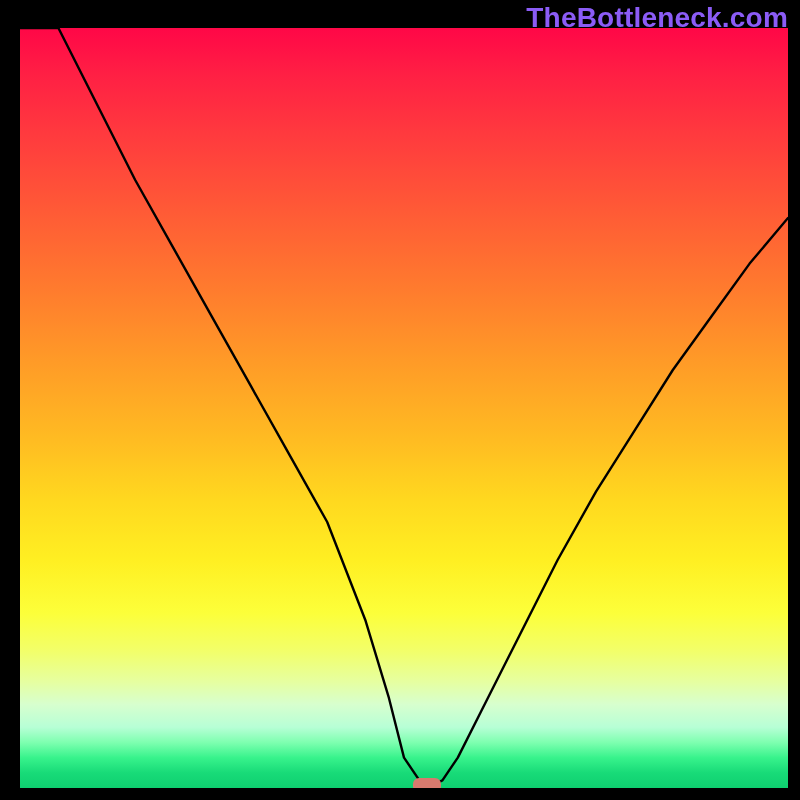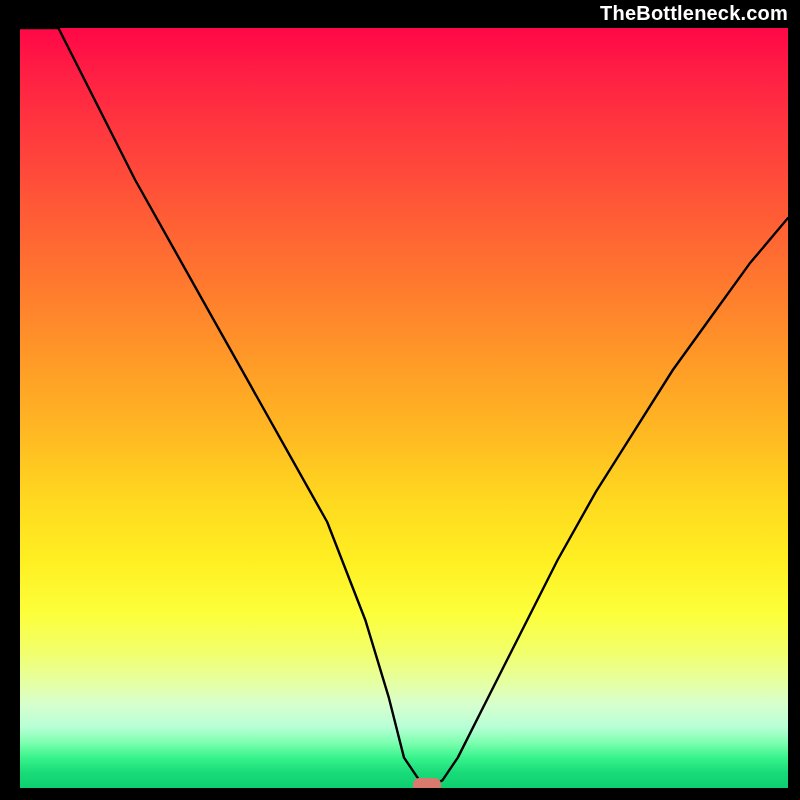--- a/index.html
+++ b/index.html
@@ -14,22 +14,22 @@
   .frame {
     position: relative;
     width: 800px;
     height: 800px;
     background: #000;
   }
   .watermark {
     position: absolute;
     top: 2px;
     right: 12px;
-    color: #ffffff;
-    font-size: 20px;
+    color: #8b5cf6;
+    font-size: 28px;
     font-weight: 600;
     letter-spacing: 0.2px;
     user-select: none;
   }
   .plot {
     position: absolute;
     left: 20px;
     top: 28px;
     width: 768px;
     height: 760px;

